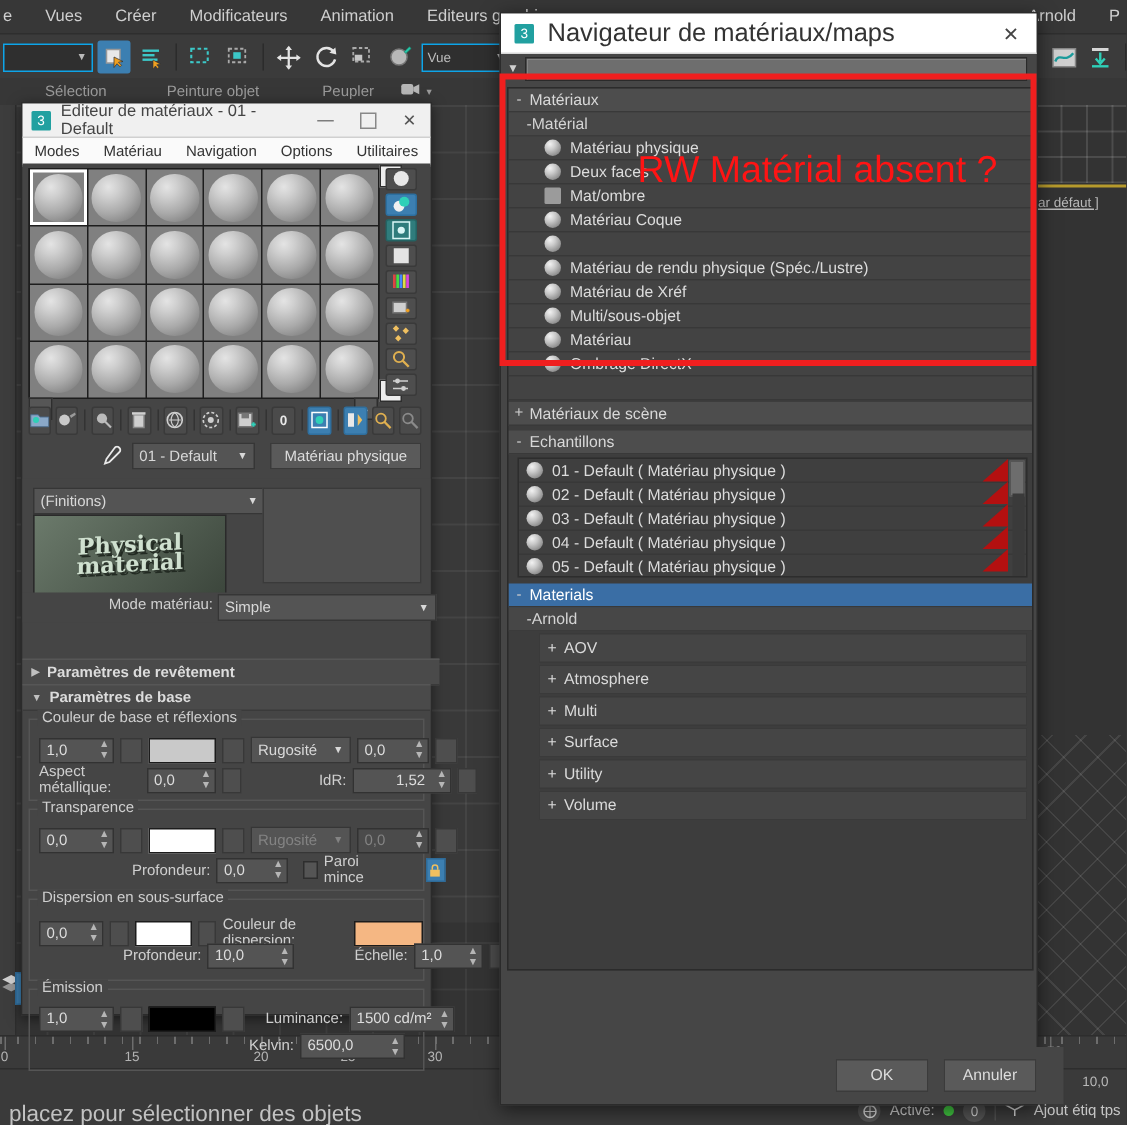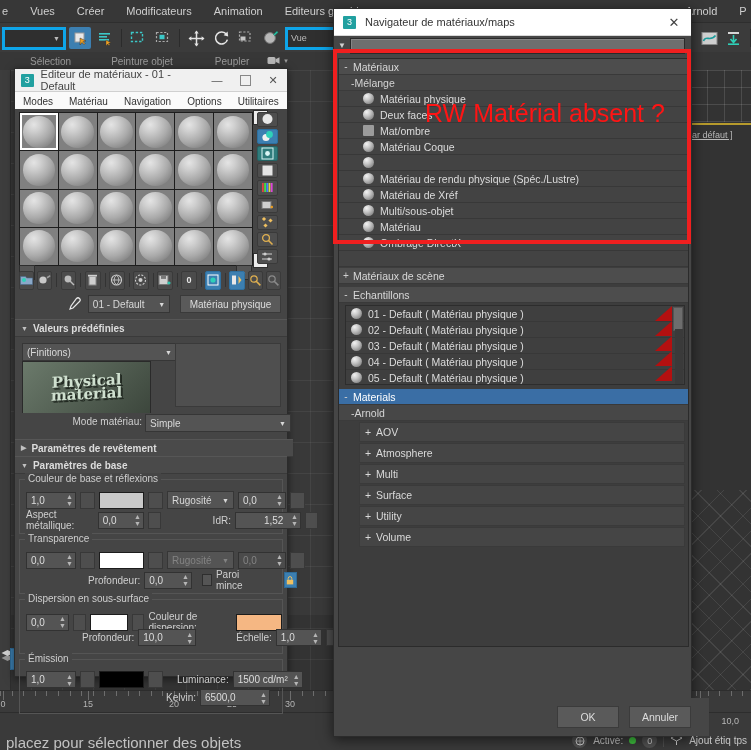--- a/index.html
+++ b/index.html
@@ -27,21 +27,21 @@
   
   #max-toolbar{
     position:absolute;left:0;top:22px;width:751px;height:30px;
     background:#3b3b3b;border-top:1px solid #2e2e2e;border-bottom:1px solid #2e2e2e;
     display:flex;align-items:center;gap:3px;padding-left:2px;
   }
   .tb-btn{width:22px;height:22px;border-radius:2px;display:flex;align-items:center;justify-content:center;background:#4a4a4a;position:relative;}
   .tb-btn.flat{background:transparent;}
   .tb-btn.on{background:#3c7fb1;}
   .tb-sep{width:1px;height:18px;background:#2b2b2b;margin:0 2px;}
-  .tb-combo{width:52px;height:17px;background:#2f2f2f;border:3px solid #0ea5e9;font-size:9px;color:#bbb;display:flex;align-items:center;padding:0 3px;justify-content:space-between;}
+  .tb-combo{width:52px;height:17px;background:#2f2f2f;border:1px solid #0ea5e9;font-size:9px;color:#bbb;display:flex;align-items:center;padding:0 3px;justify-content:space-between;}
 
   
   #max-ribbon{
     position:absolute;left:0;top:52px;width:751px;height:18px;background:#373737;
     display:flex;align-items:center;font-size:10px;color:#9a9a9a;
   }
   #max-ribbon span{display:inline-block;text-align:right;}
 
   
   #max-viewport{
@@ -131,21 +131,21 @@
   #physmat-logo .t{font-family:"DejaVu Serif",serif;font-weight:bold;font-size:15px;color:#cfe0cf;line-height:13px;text-align:center;
      text-shadow:1px 1px 0 #2b332b,2px 2px 0 #222a22;transform:skewY(-3deg);}
 
   
   #nav-dlg{
     position:absolute;left:333px;top:8px;width:357px;height:727px;
     background:#464646;border:1px solid #2b2b2b;box-shadow:0 3px 12px rgba(0,0,0,.55);
   }
   #nav-title{height:26px;background:#ffffff;display:flex;align-items:center;border-bottom:1px solid #d8d8d8;}
   #nav-title .icon3{width:13px;height:13px;background:#21a0a0;color:#fff;font-size:9px;display:flex;align-items:center;justify-content:center;margin-left:9px;border-radius:1px;}
-  #nav-title .ttl{margin-left:9px;font-size:11px;color:#333;}
+  #nav-title .ttl{margin-left:9px;font-size:17px;color:#333;}
   #nav-title .x{margin-left:auto;width:34px;height:26px;display:flex;align-items:center;justify-content:center;color:#444;font-size:13px;}
 
   #nav-search{position:absolute;left:0;top:27px;width:357px;height:19px;background:#464646;display:flex;align-items:center;}
   #nav-search .caret{width:16px;text-align:center;font-size:8px;color:#d0d0d0;}
   #nav-search .field{flex:1;height:14px;margin-right:6px;background:#6e6e6e;border:1px solid #2a2a2a;box-shadow:inset 1px 1px 0 #858585;}
 
   #nav-list{position:absolute;left:4px;top:49px;width:349px;height:587px;background:#3d3d3d;border:1px solid #2b2b2b;overflow:hidden;}
 
   .grp-hdr{height:15px;background:#4d4d4d;border-bottom:1px solid #393939;display:flex;align-items:center;font-size:10.5px;color:#d8d8d8;}
   .grp-hdr .sign{width:14px;text-align:center;font-size:10px;color:#cfcfcf;}
@@ -642,24 +642,20 @@
           </svg>
       </div>
       <div class="me-dd" style="width:76px;">
         <span>01 - Default</span>
           <span style="font-size:7px;">▼</span>
       </div>
       <div class="me-btn" style="width:104px;margin-left:6px;">Matériau physique</div>
     </div>
 
     <div class="abs" style="left:0;top:210px;width:272px;">
-      <div class="rollout-hdr">
-        <span class="arw">▼</span>
-        <span>Valeurs prédéfinies</span>
-      </div>
       <div style="position:relative;height:76px;background:#454545;">
         <div class="me-dd" style="position:absolute;left:7px;top:6px;width:145px;">
           <span>(Finitions)</span>
             <span style="font-size:7px;">▼</span>
         </div>
         <div class="abs" style="left:160px;top:6px;width:104px;height:62px;background:#4f4f4f;border:1px solid #3a3a3a;"></div>
         <div id="physmat-logo" class="abs" style="left:7px;top:24px;">
           <div class="t">
             <div>Physical</div>
             <div>material</div>
@@ -830,21 +826,21 @@
   </div>
 
   <div id="nav-list">
 
     <div class="grp-hdr">
       <span class="sign">-</span>
       <span>Matériaux</span>
     </div>
     <div class="sub-hdr" style="padding-left:12px;">
       <span class="sign">-</span>
-      <span>Mélange</span>
+      <span>Matérial</span>
     </div>
 
     <div class="entry" style="padding-left:24px;">
       <span class="mic"></span>
       <span>Matériau physique</span>
     </div>
     <div class="entry" style="padding-left:24px;">
       <span class="mic"></span>
       <span>Deux faces</span>
     </div>

